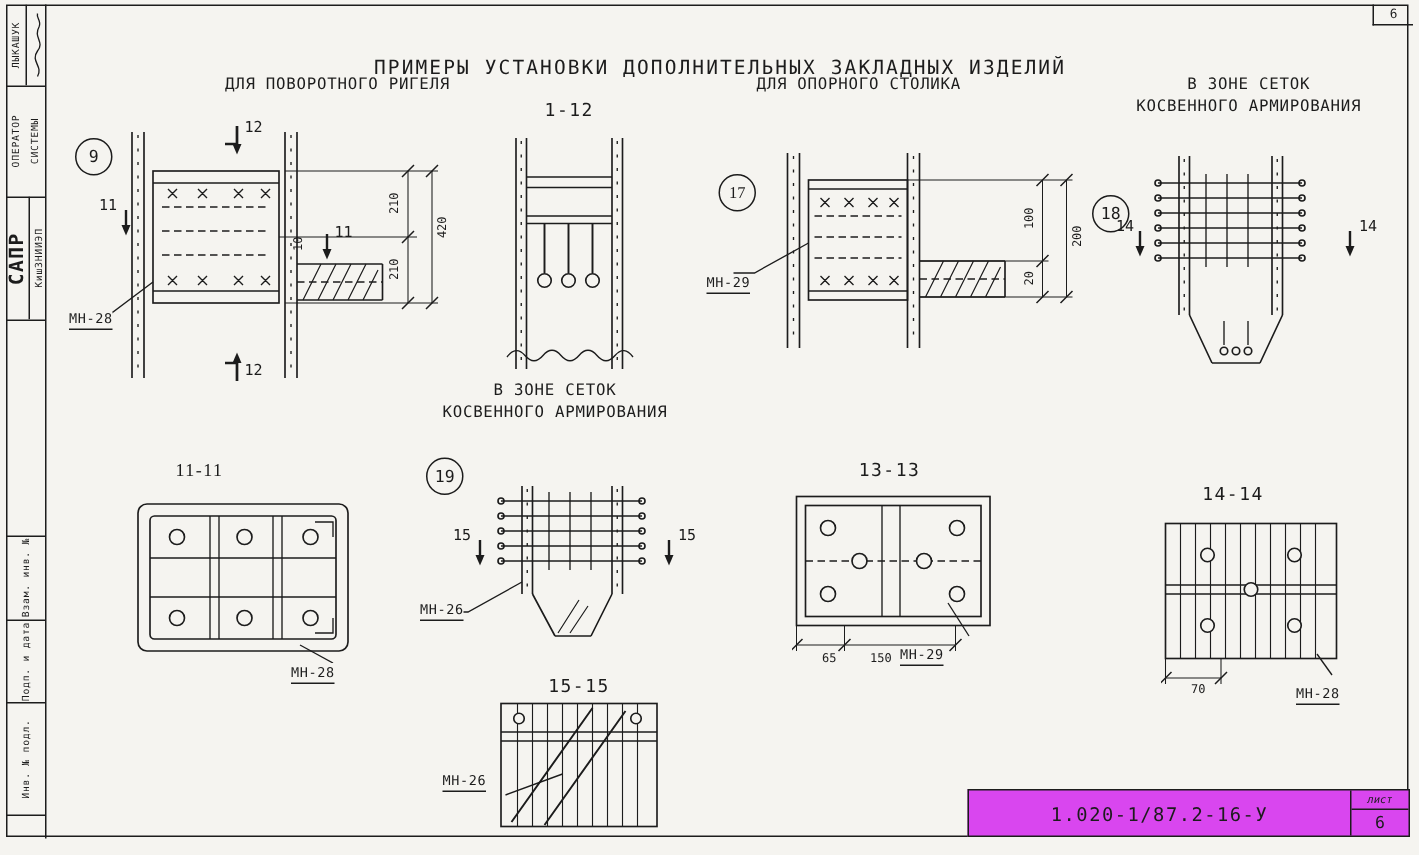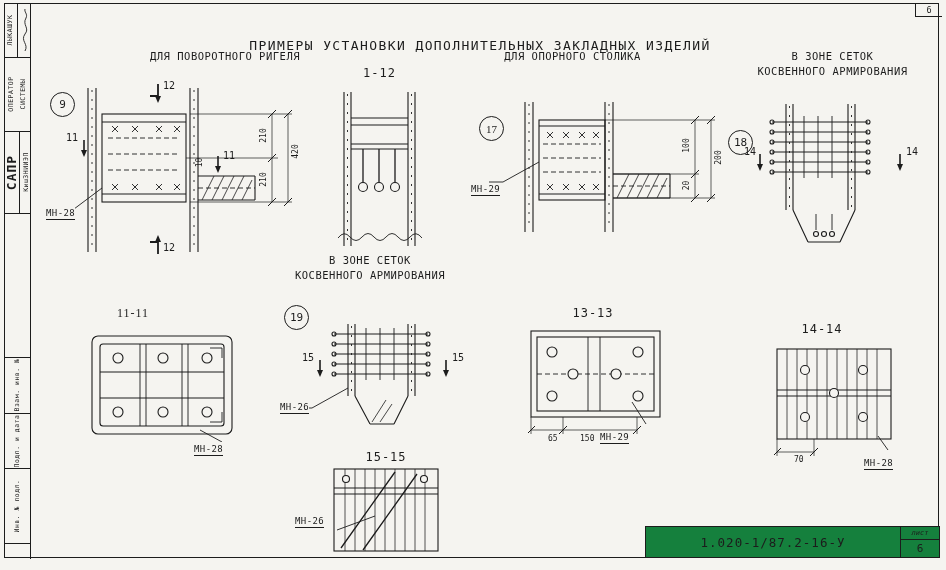--- a/index.html
+++ b/index.html
@@ -17,21 +17,21 @@
   .ptitle{position:absolute;left:230px;top:26px;width:500px;text-align:center;font-size:13px;letter-spacing:1.4px;margin-top:12px;}
   .cap{position:absolute;text-align:center;font-size:10.5px;letter-spacing:0.5px;}
   .dtitle{position:absolute;text-align:center;font-size:12px;letter-spacing:1px;}
   .bubble{position:absolute;width:23px;height:23px;border:1.6px solid #1c1c1c;border-radius:50%;display:flex;align-items:center;justify-content:center;font-size:11px;background:#f5f4f0;}
   .mark{position:absolute;font-size:9px;letter-spacing:0.4px;border-bottom:1px solid #1c1c1c;padding-bottom:1px;background:#f5f4f0;}
   .secnum{position:absolute;font-size:10px;text-align:right;}
   .vdim{position:absolute;width:22px;text-align:center;font-size:8px;transform:rotate(-90deg);}
   .hdim{position:absolute;font-size:8px;padding-left:14px;}
   .detail{position:absolute;}
   .art{position:absolute;left:0;top:0;}
-  .tblock{position:absolute;left:645px;top:526px;width:293px;height:30px;border:1.5px solid #1c1c1c;display:flex;background:#15803d;}
+  .tblock{position:absolute;left:645px;top:526px;width:293px;height:30px;border:1.5px solid #1c1c1c;display:flex;background:#d946ef;}
   .tblock .doc{width:254px;border-right:1.4px solid #1c1c1c;display:flex;align-items:center;justify-content:center;font-size:12.5px;letter-spacing:1px;}
   .tblock .sheetcell{flex:1;display:flex;flex-direction:column;}
   .tblock .sheetcell .lbl{height:12px;border-bottom:1px solid #1c1c1c;font-size:7px;font-style:italic;display:flex;align-items:center;justify-content:center;}
   .tblock .sheetcell .num{flex:1;display:flex;align-items:center;justify-content:center;font-size:11px;}
   .corner{position:absolute;left:915px;top:3px;width:26px;height:13px;border-left:1.2px solid #1c1c1c;border-bottom:1.2px solid #1c1c1c;display:flex;align-items:center;justify-content:center;font-size:8.5px;}
 </style>
 </head>
 <body>
 
 <div class="sheet">

